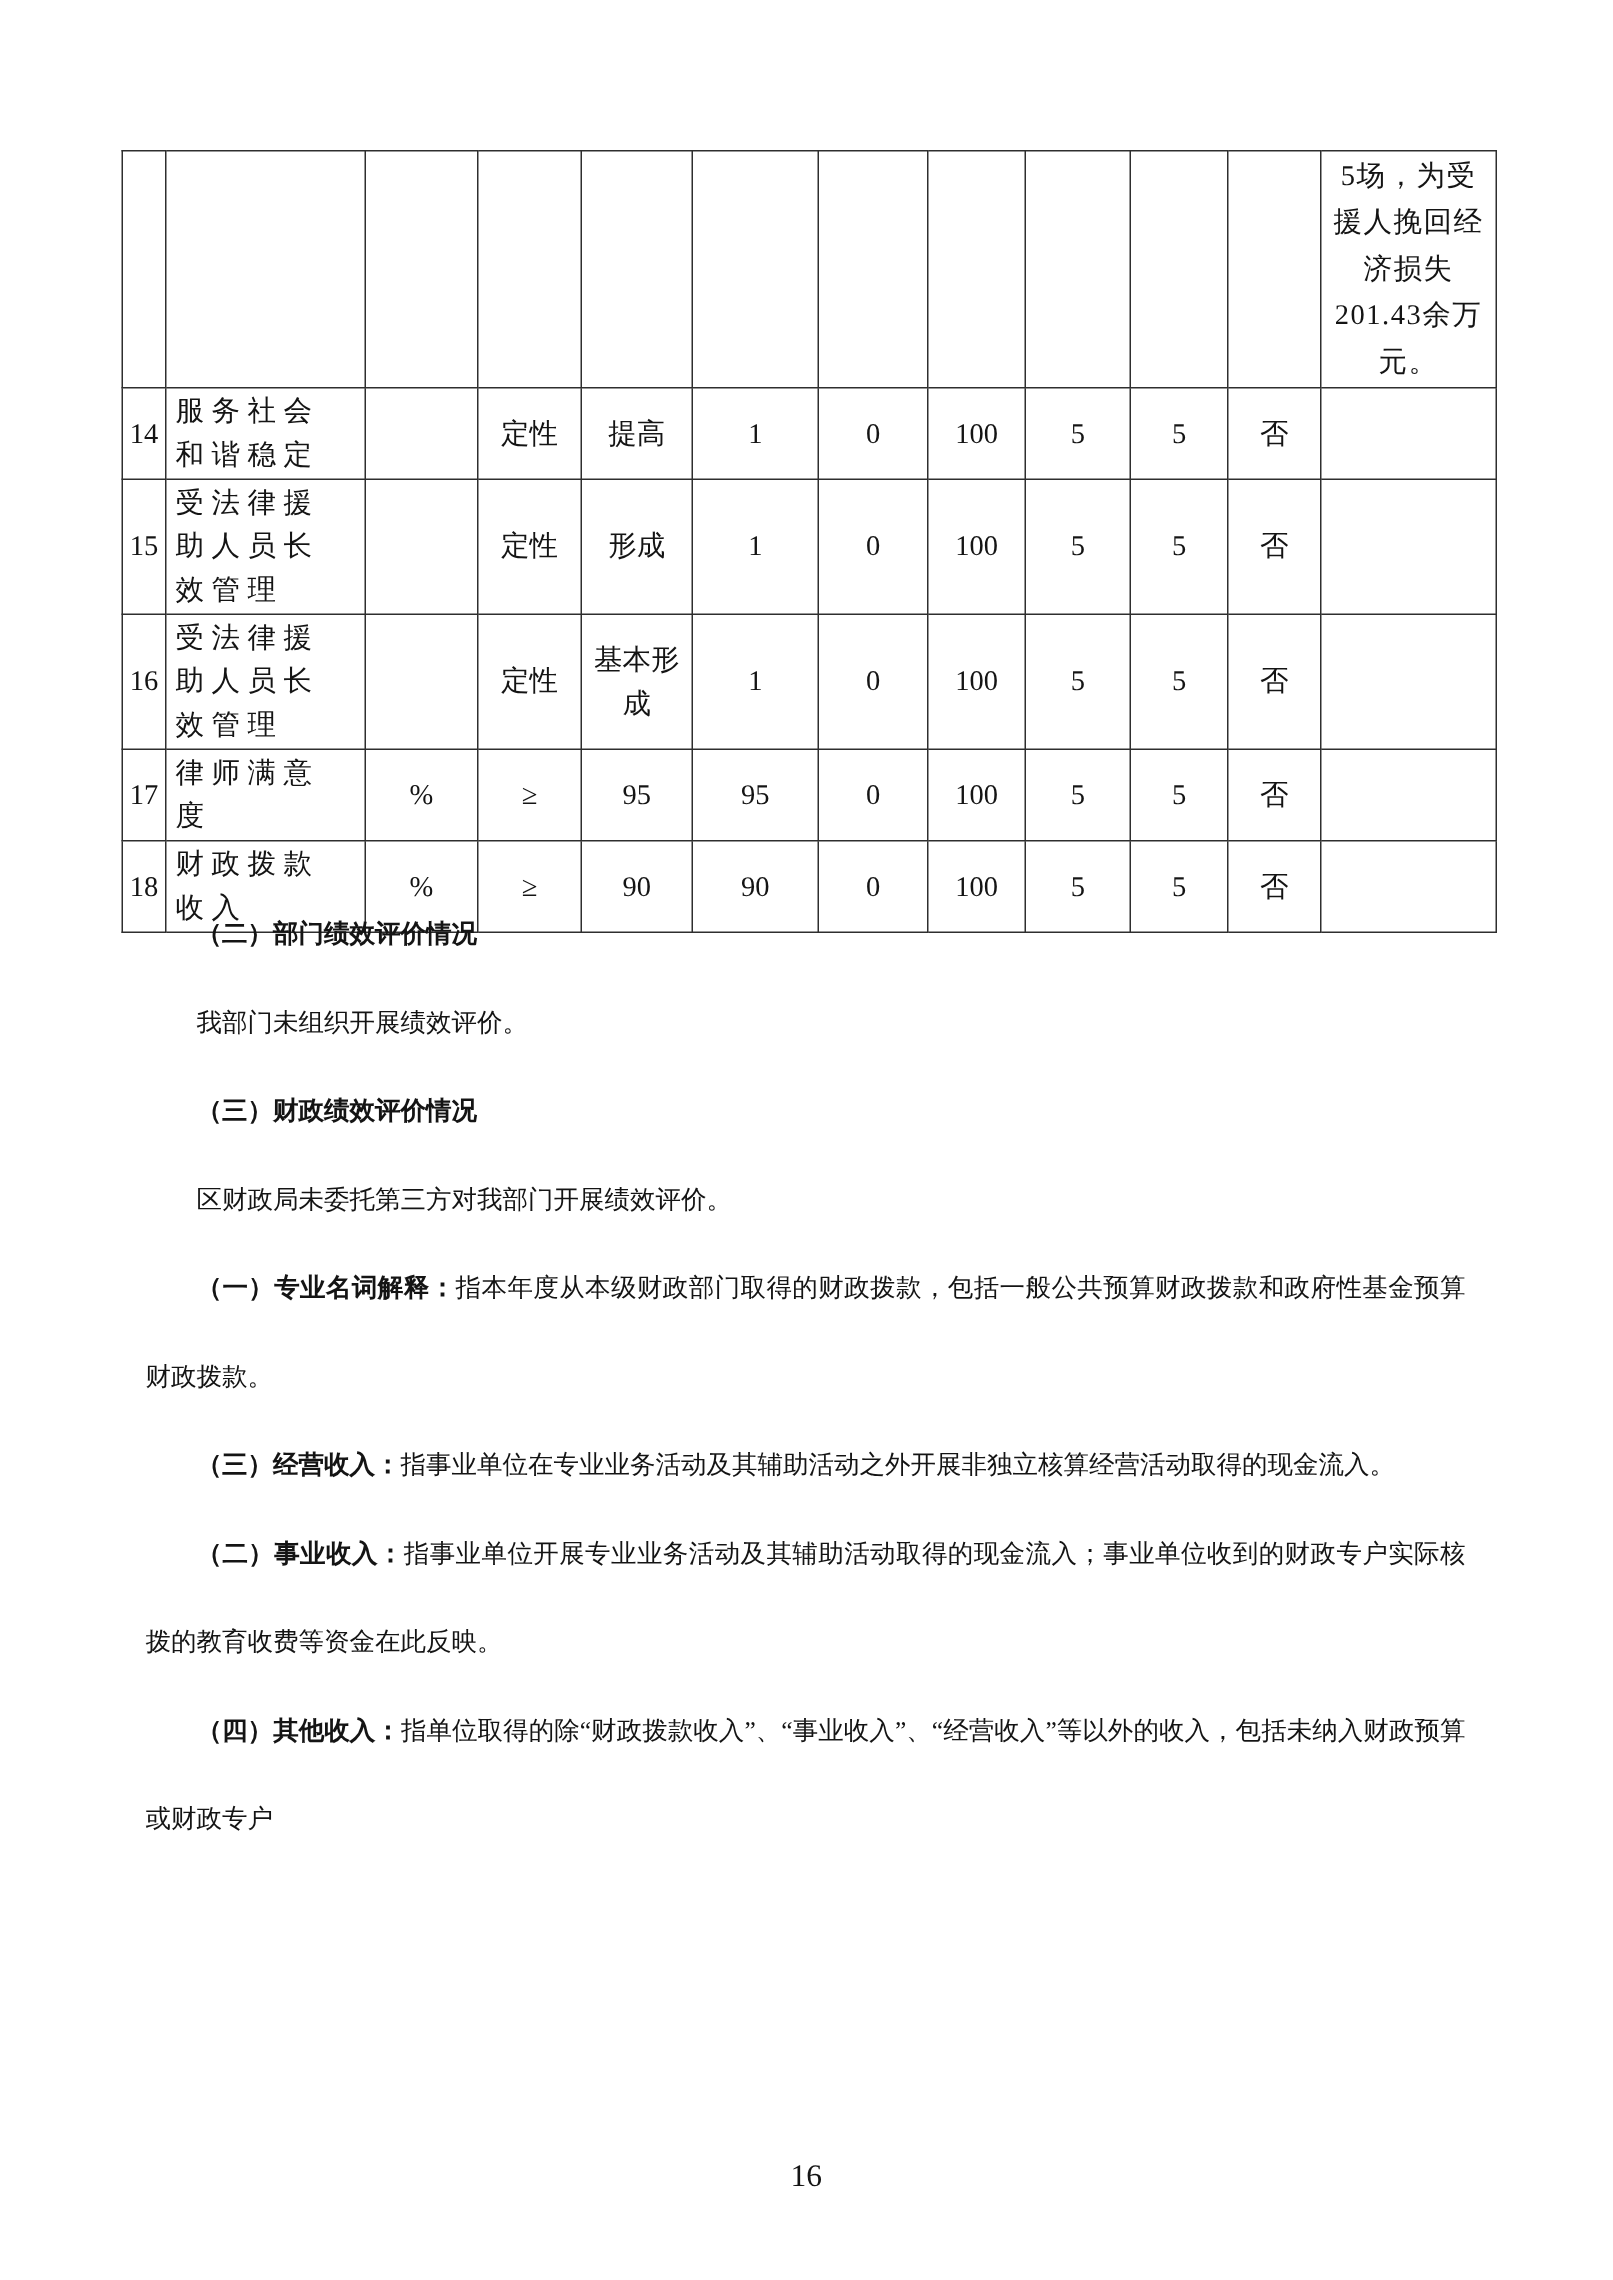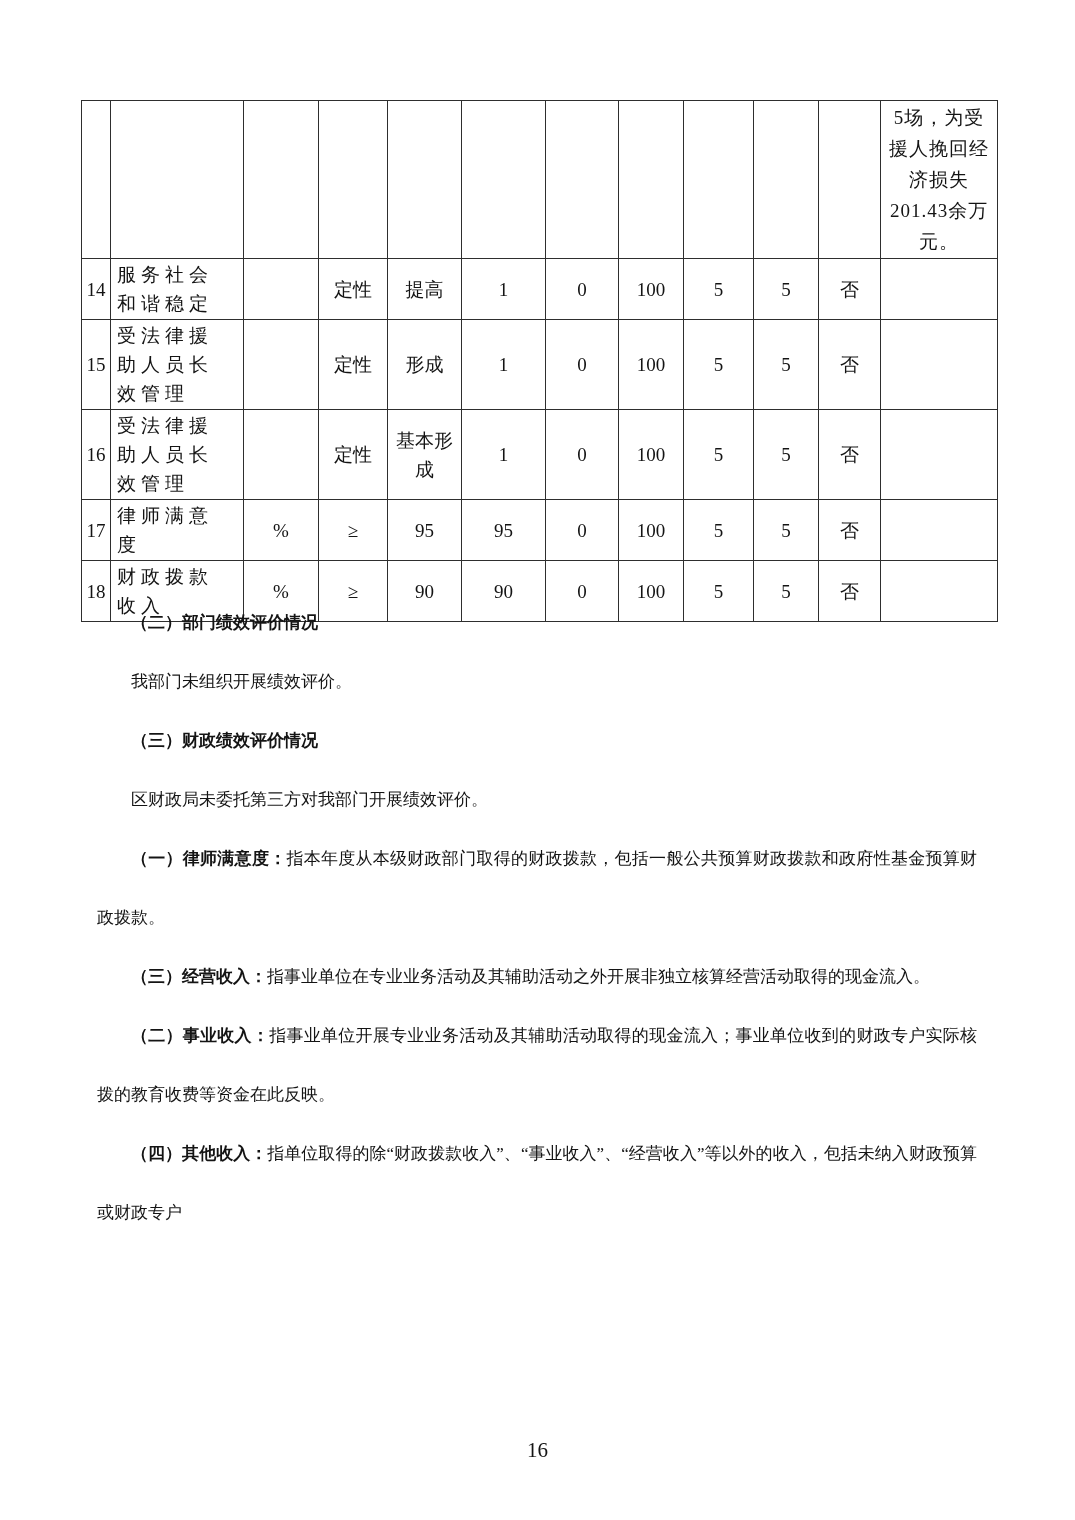--- a/index.html
+++ b/index.html
@@ -178,21 +178,21 @@
         </tr>
       </tbody>
   </table>
 
   <div class="content">
     <p class="b">（二）部门绩效评价情况</p>
     <p>我部门未组织开展绩效评价。</p>
     <p class="b">（三）财政绩效评价情况</p>
     <p>区财政局未委托第三方对我部门开展绩效评价。</p>
 
-    <p><span class="b">（一）律师满意度：</span><span>指本年度从本级财政部门取得的财政拨款，包括一般公共预算财政拨款和政府性基金预算财政拨款。</span></p>
+    <p><span class="b">（一）专业名词解释：</span><span>指本年度从本级财政部门取得的财政拨款，包括一般公共预算财政拨款和政府性基金预算财政拨款。</span></p>
     <p><span class="b">（三）经营收入：</span><span>指事业单位在专业业务活动及其辅助活动之外开展非独立核算经营活动取得的现金流入。</span></p>
     <p><span class="b">（二）事业收入：</span><span>指事业单位开展专业业务活动及其辅助活动取得的现金流入；事业单位收到的财政专户实际核拨的教育收费等资金在此反映。</span></p>
     <p><span class="b">（四）其他收入：</span><span>指单位取得的除“财政拨款收入”、“事业收入”、“经营收入”等以外的收入，包括未纳入财政预算或财政专户</span></p>
   </div>
 
   <div class="pagenum">16</div>
 
 </div>
 
 </body></html>

